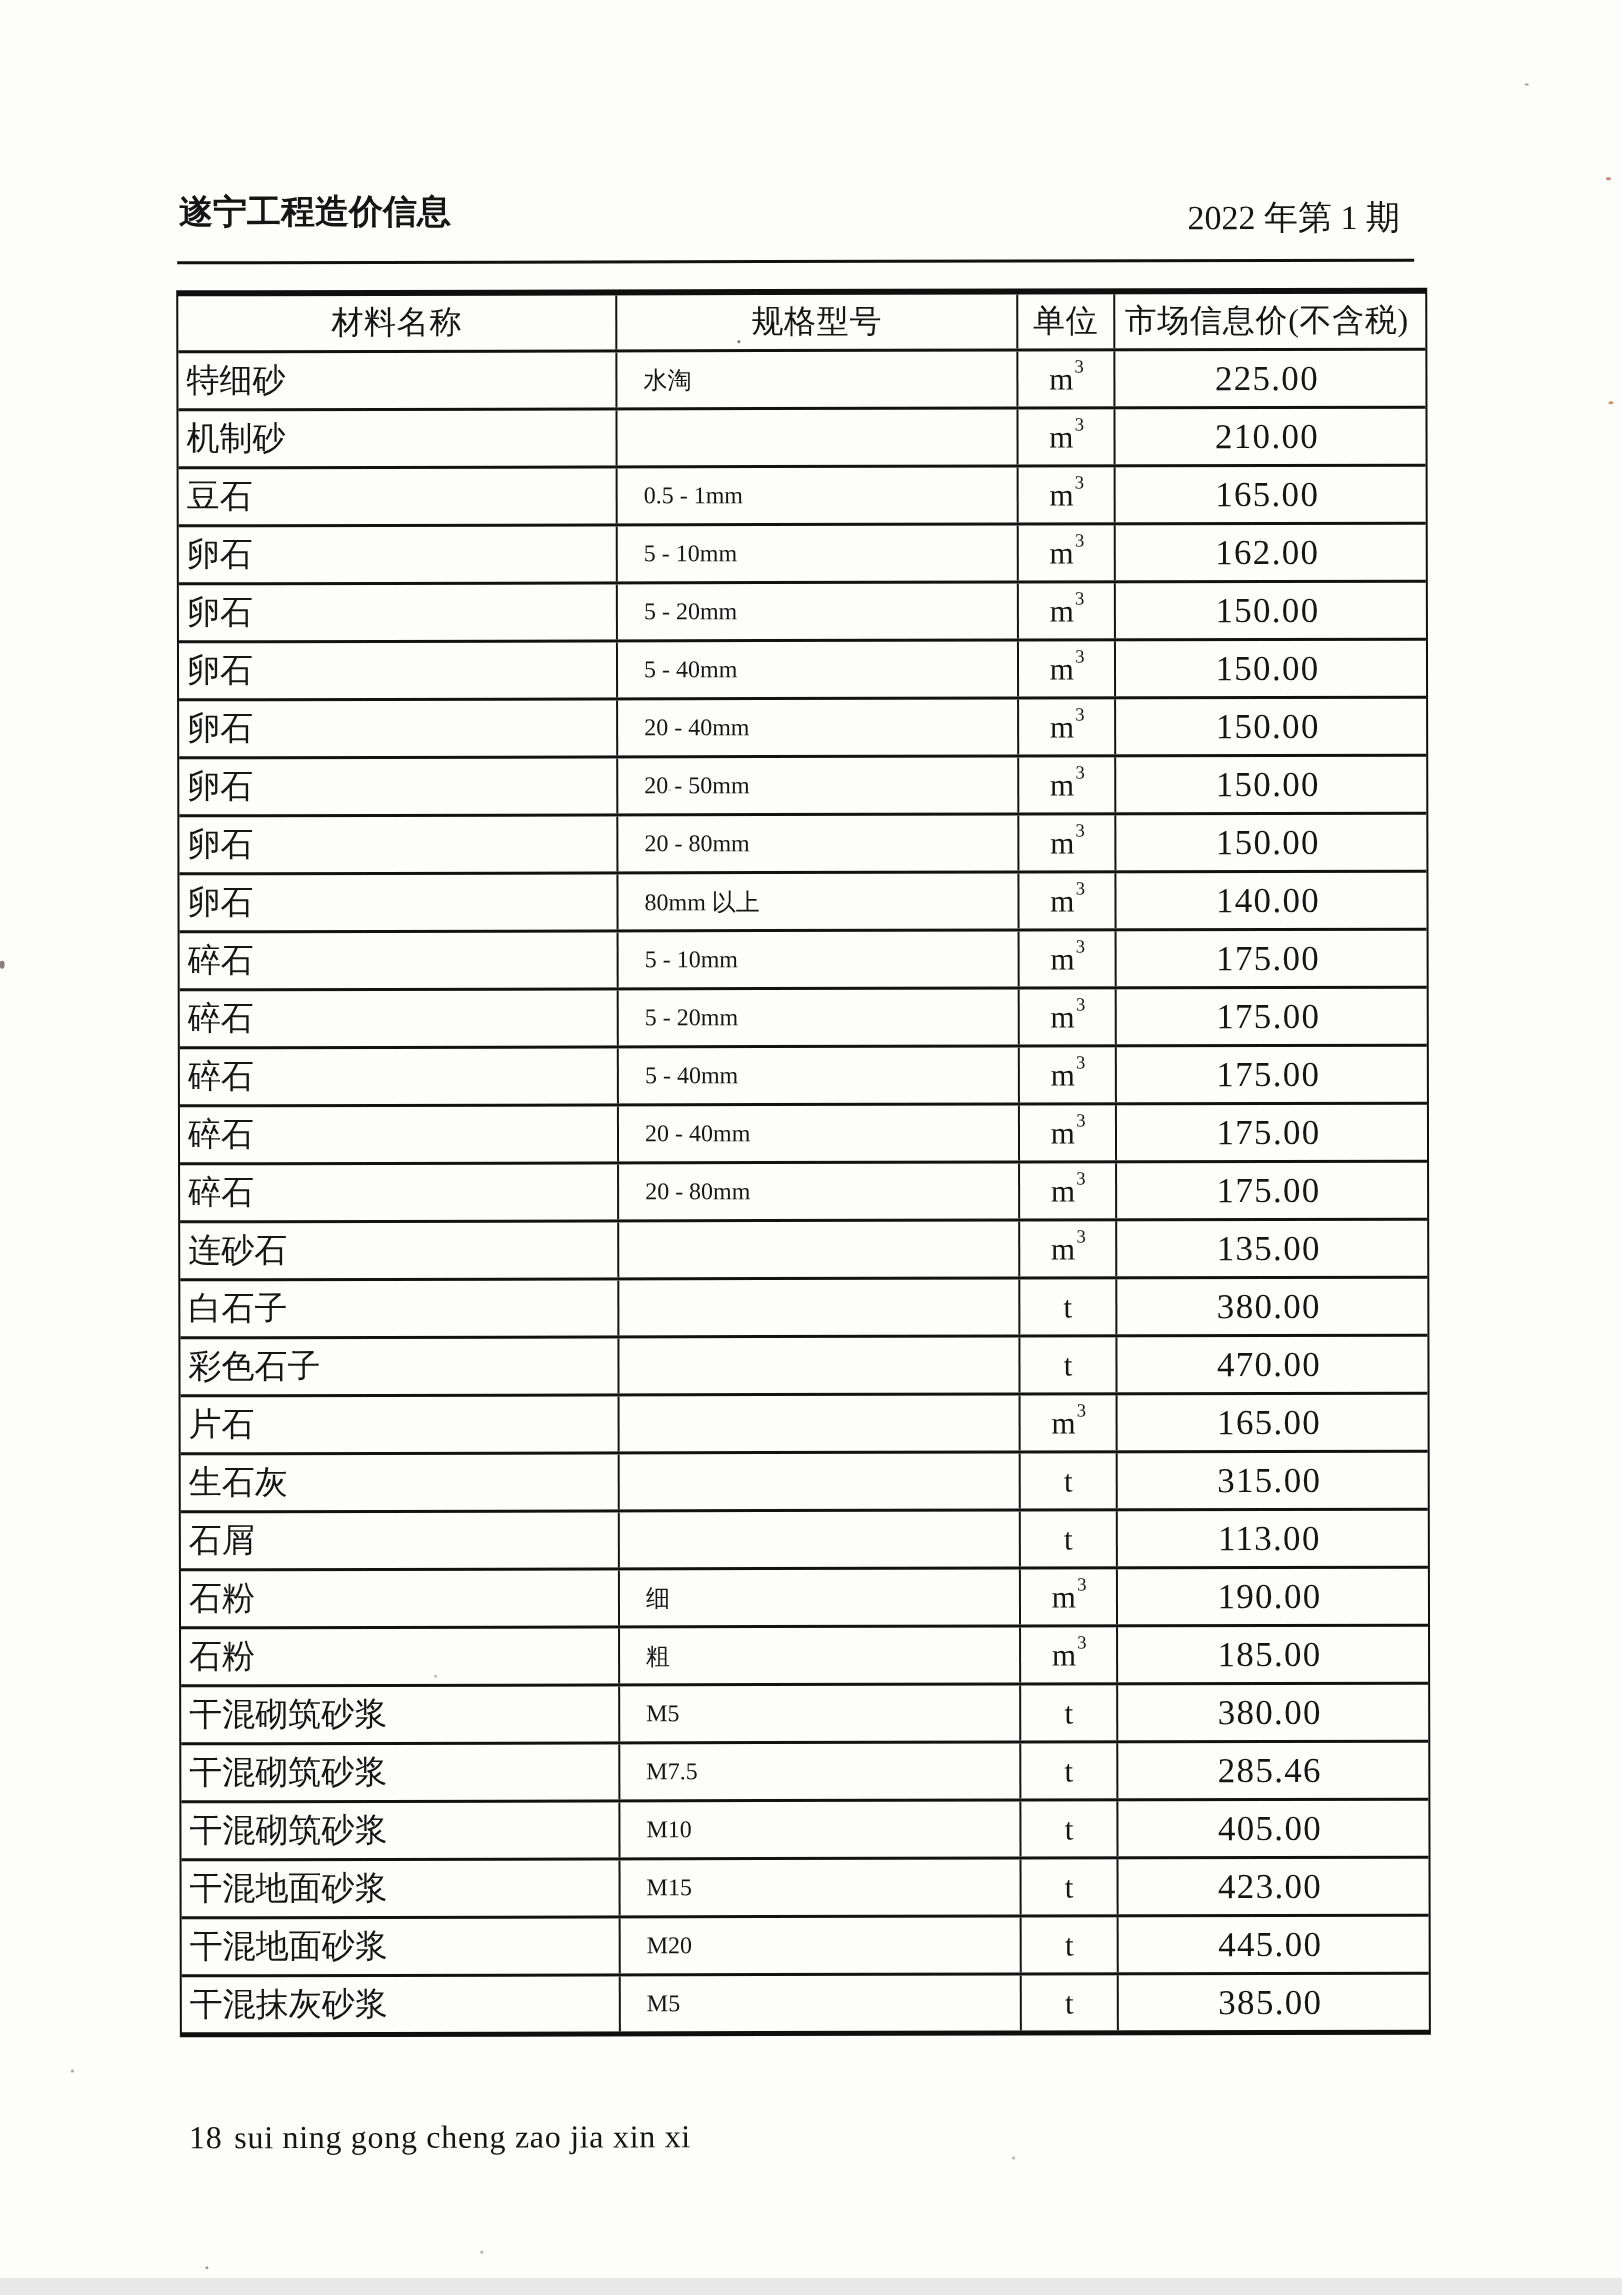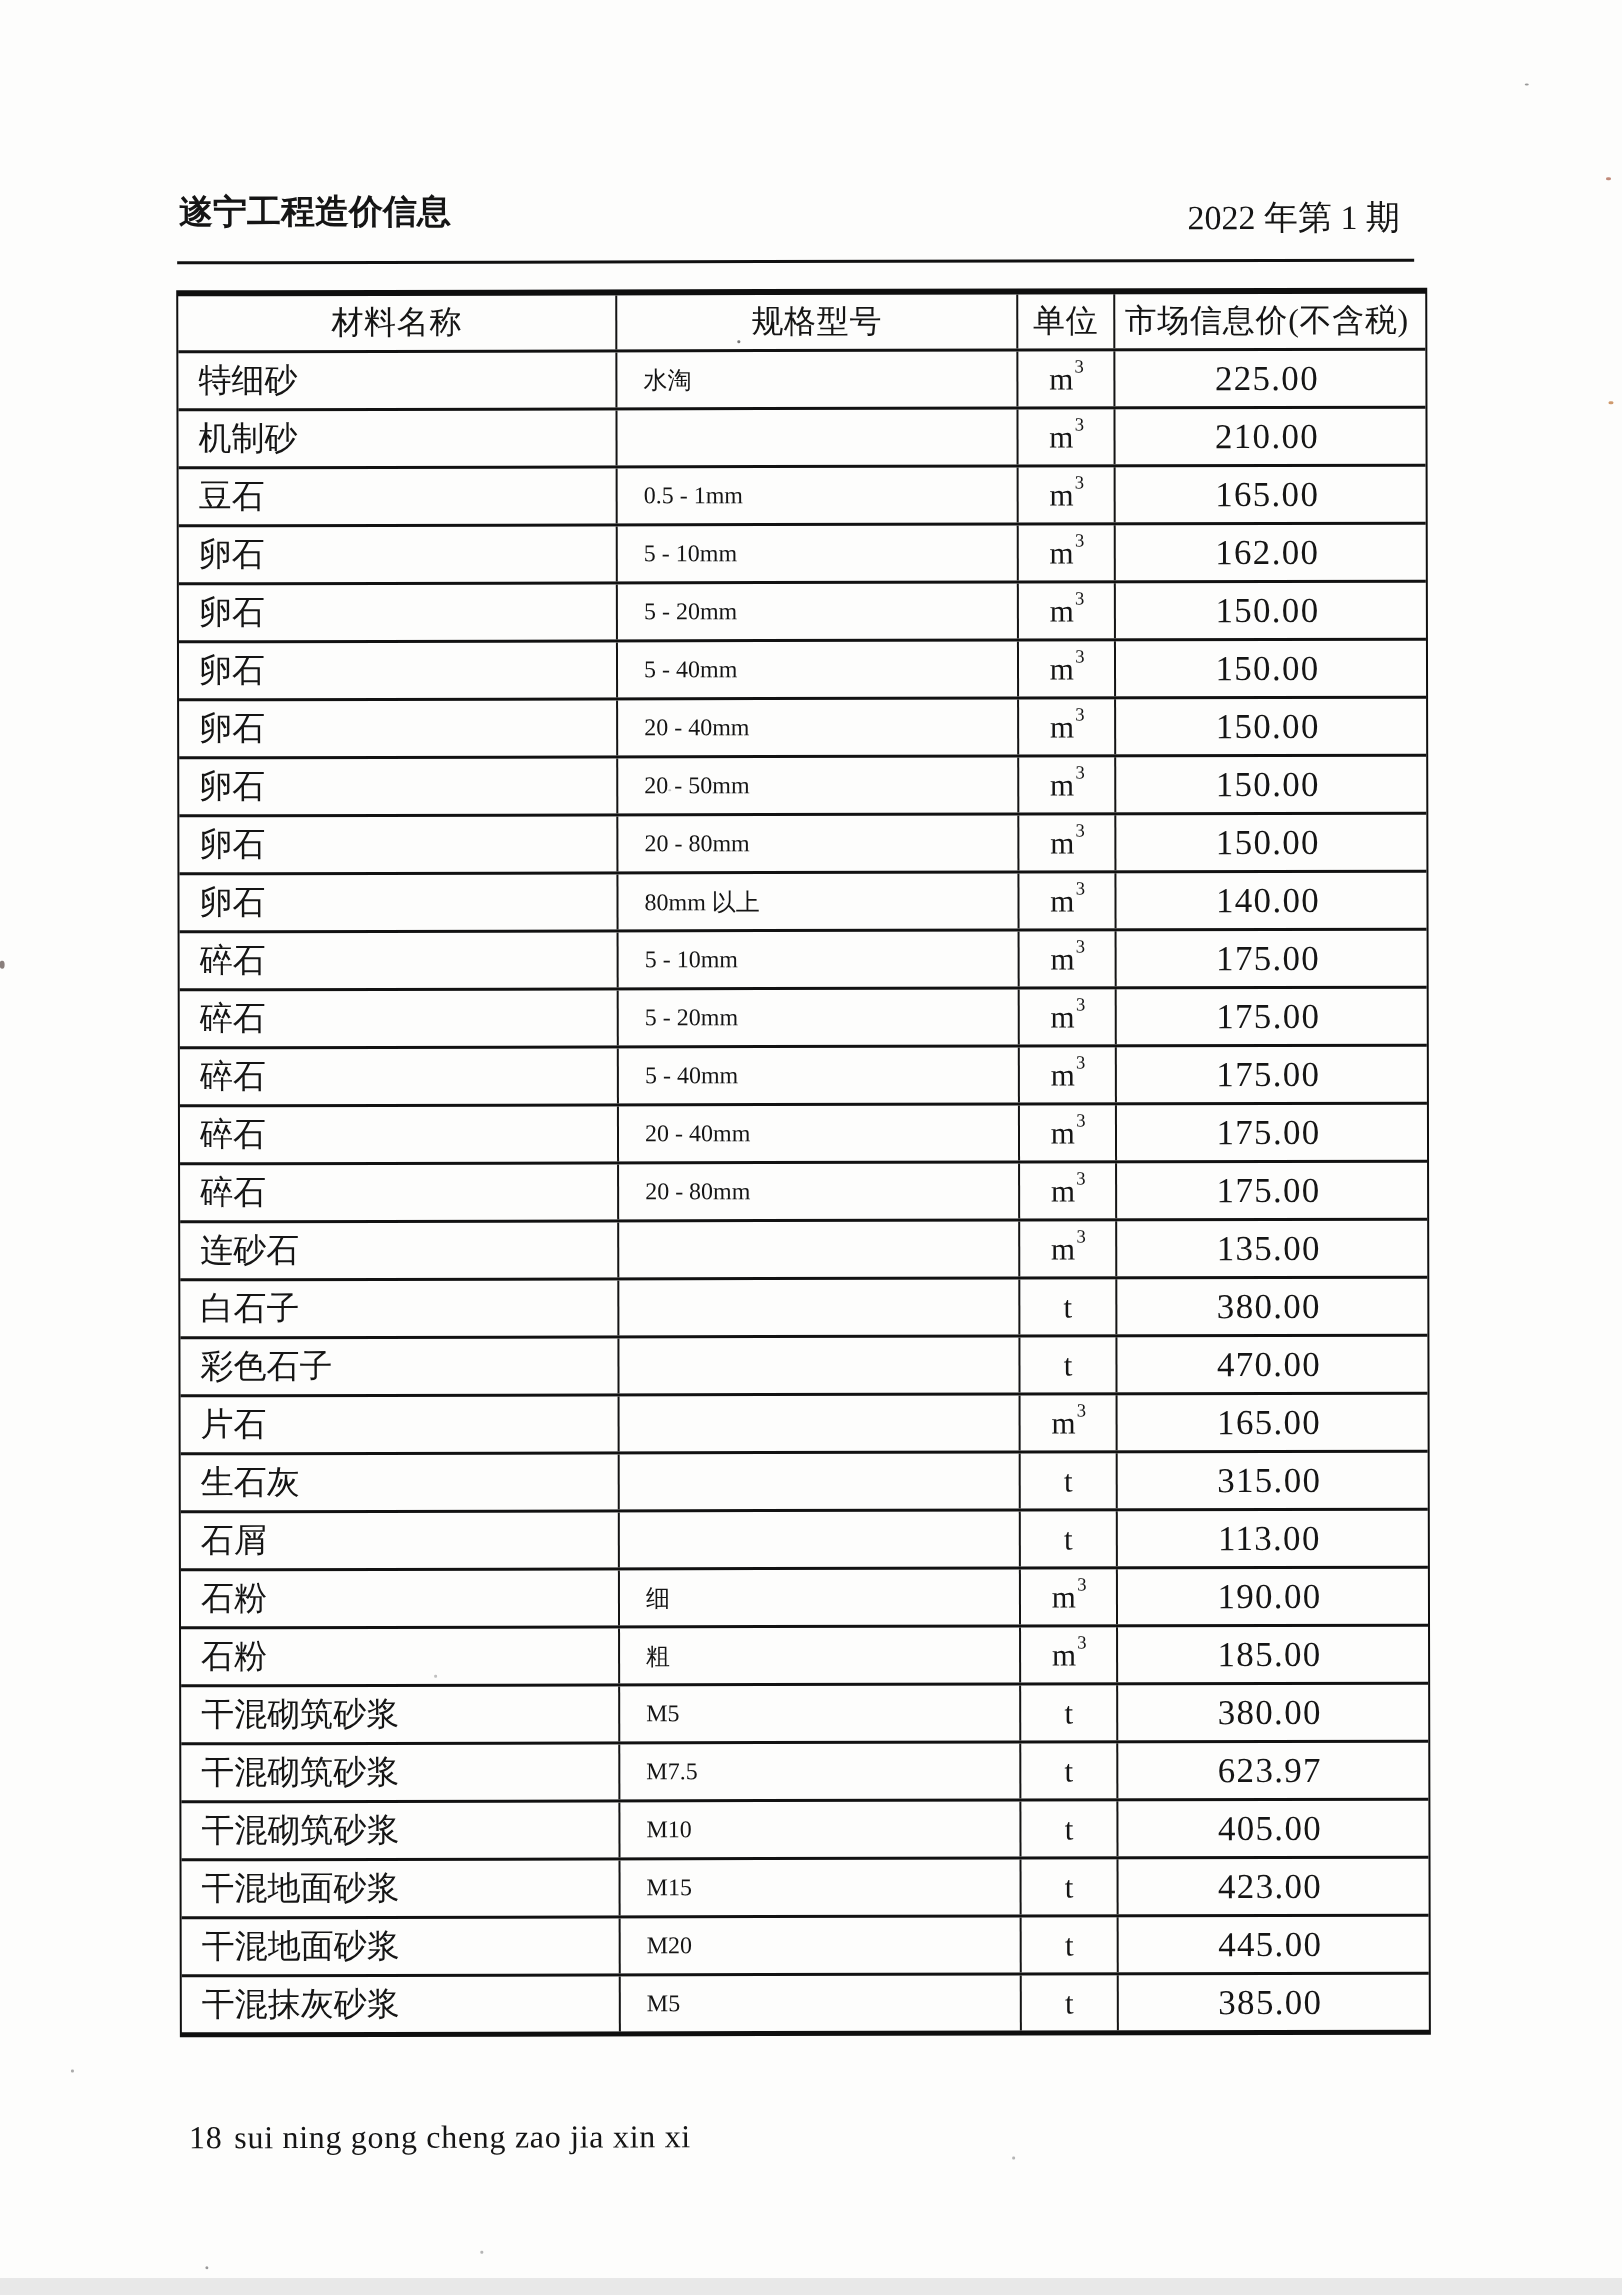--- a/index.html
+++ b/index.html
@@ -75,21 +75,21 @@
   .t-cell {
     display: flex;
     align-items: center;
     box-sizing: border-box;
     overflow: hidden;
     white-space: nowrap;
   }
   .t-cell + .t-cell {
     border-left: 2.6px solid #141414;
   }
-  .col-name  { width: 437px; justify-content: flex-start; padding-left: 20px; }
+  .col-name  { width: 437px; justify-content: flex-start; padding-left: 8px; }
   .col-spec  { width: 401px; justify-content: flex-start; padding-left: 26px; text-align: center; }
   .col-unit  { width: 97px; justify-content: center; }
   .col-price { width: 305px; justify-content: center; }
 
   .thead .t-cell {
     justify-content: center;
     padding-left: 0;
     font-size: 32px;
     letter-spacing: 0.7px;
   }
@@ -283,21 +283,21 @@
         <div class="t-row">
           <div class="t-cell col-name cell-name">干混砌筑砂浆</div>
           <div class="t-cell col-spec cell-spec">M5</div>
           <div class="t-cell col-unit cell-unit">t</div>
           <div class="t-cell col-price cell-price">380.00</div>
         </div>
         <div class="t-row">
           <div class="t-cell col-name cell-name">干混砌筑砂浆</div>
           <div class="t-cell col-spec cell-spec">M7.5</div>
           <div class="t-cell col-unit cell-unit">t</div>
-          <div class="t-cell col-price cell-price">623.97</div>
+          <div class="t-cell col-price cell-price">285.46</div>
         </div>
         <div class="t-row">
           <div class="t-cell col-name cell-name">干混砌筑砂浆</div>
           <div class="t-cell col-spec cell-spec">M10</div>
           <div class="t-cell col-unit cell-unit">t</div>
           <div class="t-cell col-price cell-price">405.00</div>
         </div>
         <div class="t-row">
           <div class="t-cell col-name cell-name">干混地面砂浆</div>
           <div class="t-cell col-spec cell-spec">M15</div>

